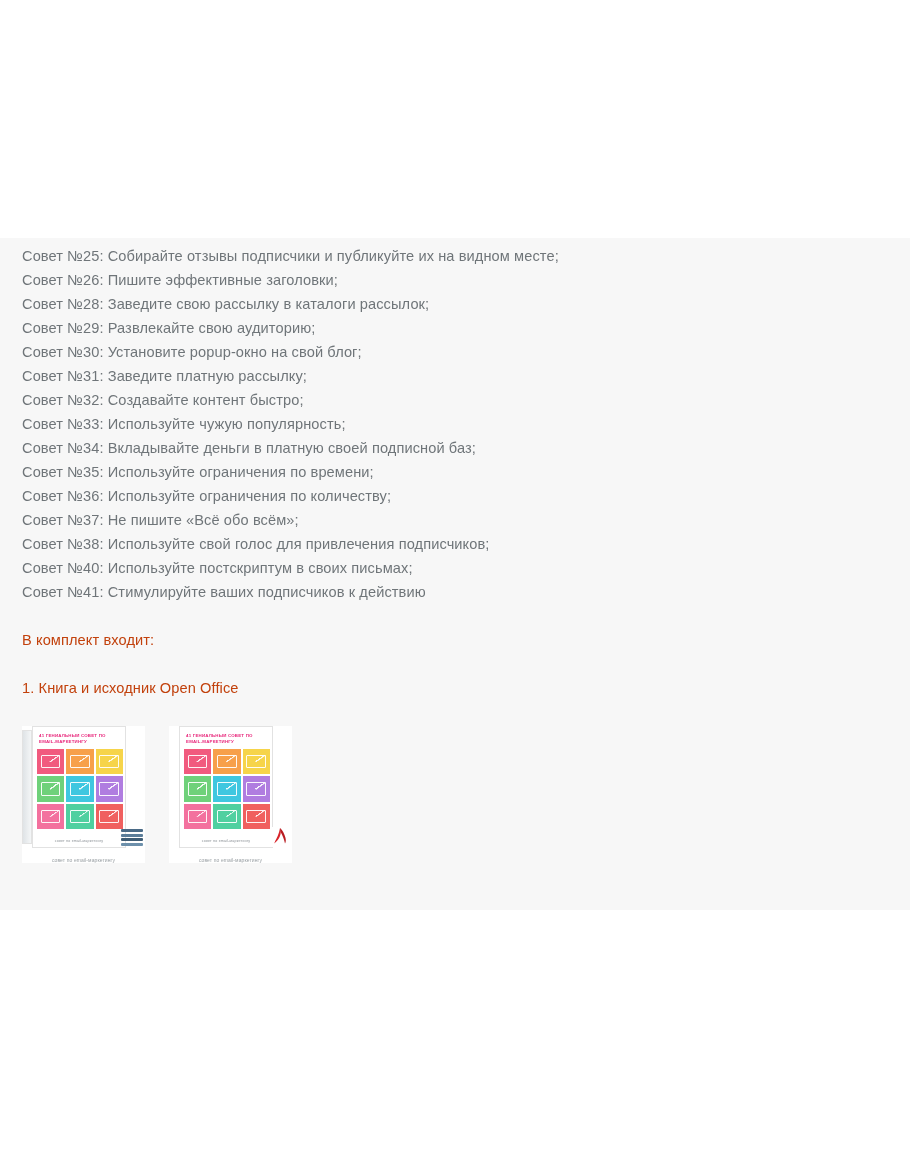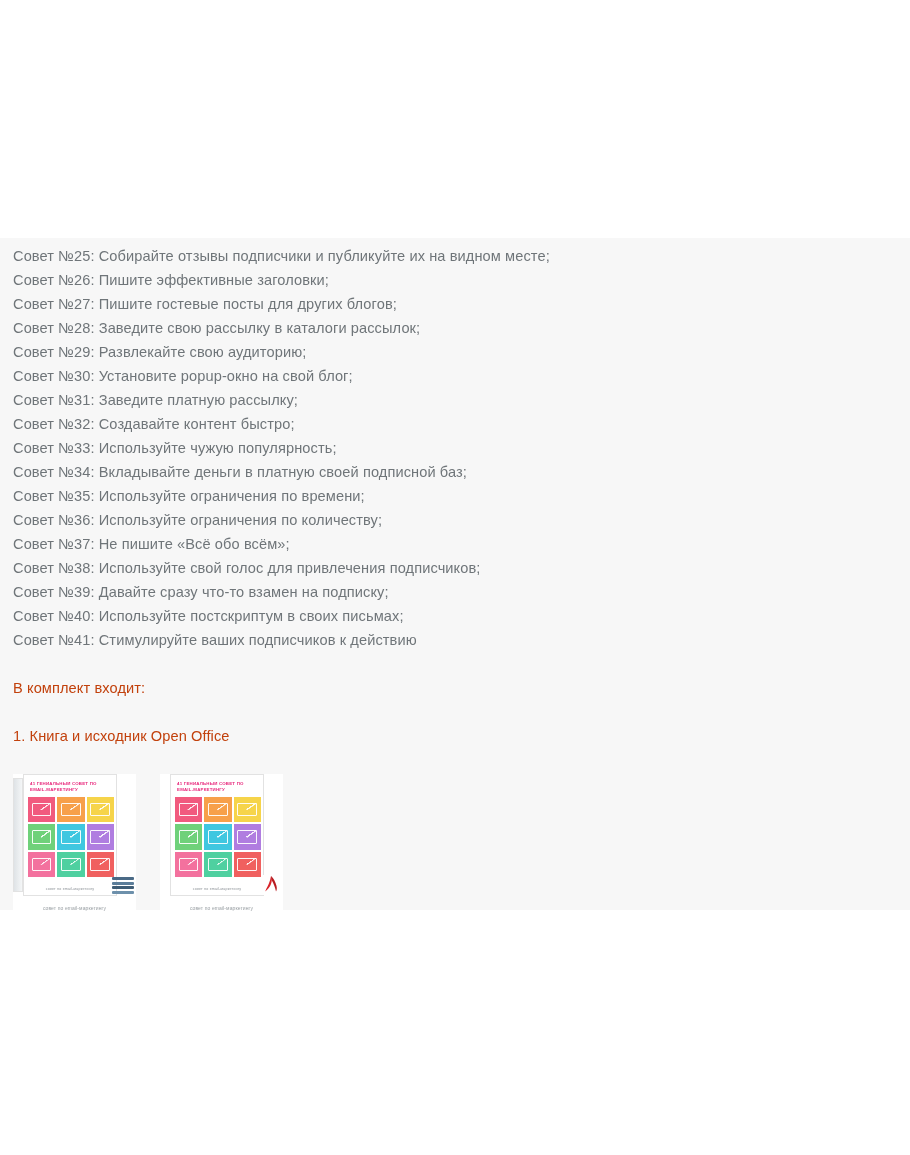--- a/index.html
+++ b/index.html
@@ -25,21 +25,21 @@
   .content-band {
     position: absolute;
     left: 0;
     top: 238px;
     width: 910px;
     height: 672px;
     background: #f7f7f7;
   }
   .inner {
     position: absolute;
-    left: 13px;
+    left: 22px;
     top: 244px;
     width: 860px;
   }
   .tip-line {
     font-size: 14.6px;
     line-height: 24px;
     color: #6f7579;
     white-space: nowrap;
     letter-spacing: 0.1px;
   }
@@ -185,33 +185,31 @@
 
 <div class="page">
 
   <div class="content-band"></div>
 
   <div class="inner">
 
     <div>
       <div class="tip-line">Совет №25: Собирайте отзывы подписчики и публикуйте их на видном месте;</div>
       <div class="tip-line">Совет №26: Пишите эффективные заголовки;</div>
-      <div class="tip-line">Совет №27: Пишите гостевые посты для других блогов;</div>
       <div class="tip-line">Совет №28: Заведите свою рассылку в каталоги рассылок;</div>
       <div class="tip-line">Совет №29: Развлекайте свою аудиторию;</div>
       <div class="tip-line">Совет №30: Установите popup-окно на свой блог;</div>
       <div class="tip-line">Совет №31: Заведите платную рассылку;</div>
       <div class="tip-line">Совет №32: Создавайте контент быстро;</div>
       <div class="tip-line">Совет №33: Используйте чужую популярность;</div>
       <div class="tip-line">Совет №34: Вкладывайте деньги в платную своей подписной баз;</div>
       <div class="tip-line">Совет №35: Используйте ограничения по времени;</div>
       <div class="tip-line">Совет №36: Используйте ограничения по количеству;</div>
       <div class="tip-line">Совет №37: Не пишите «Всё обо всём»;</div>
       <div class="tip-line">Совет №38: Используйте свой голос для привлечения подписчиков;</div>
-      <div class="tip-line">Совет №39: Давайте сразу что-то взамен на подписку;</div>
       <div class="tip-line">Совет №40: Используйте постскриптум в своих письмах;</div>
       <div class="tip-line">Совет №41: Стимулируйте ваших подписчиков к действию</div>
     </div>
 
     <div class="spacer-sm"></div>
 
     <div class="para">В комплект входит:</div>
 
     <div class="spacer-sm"></div>
 

